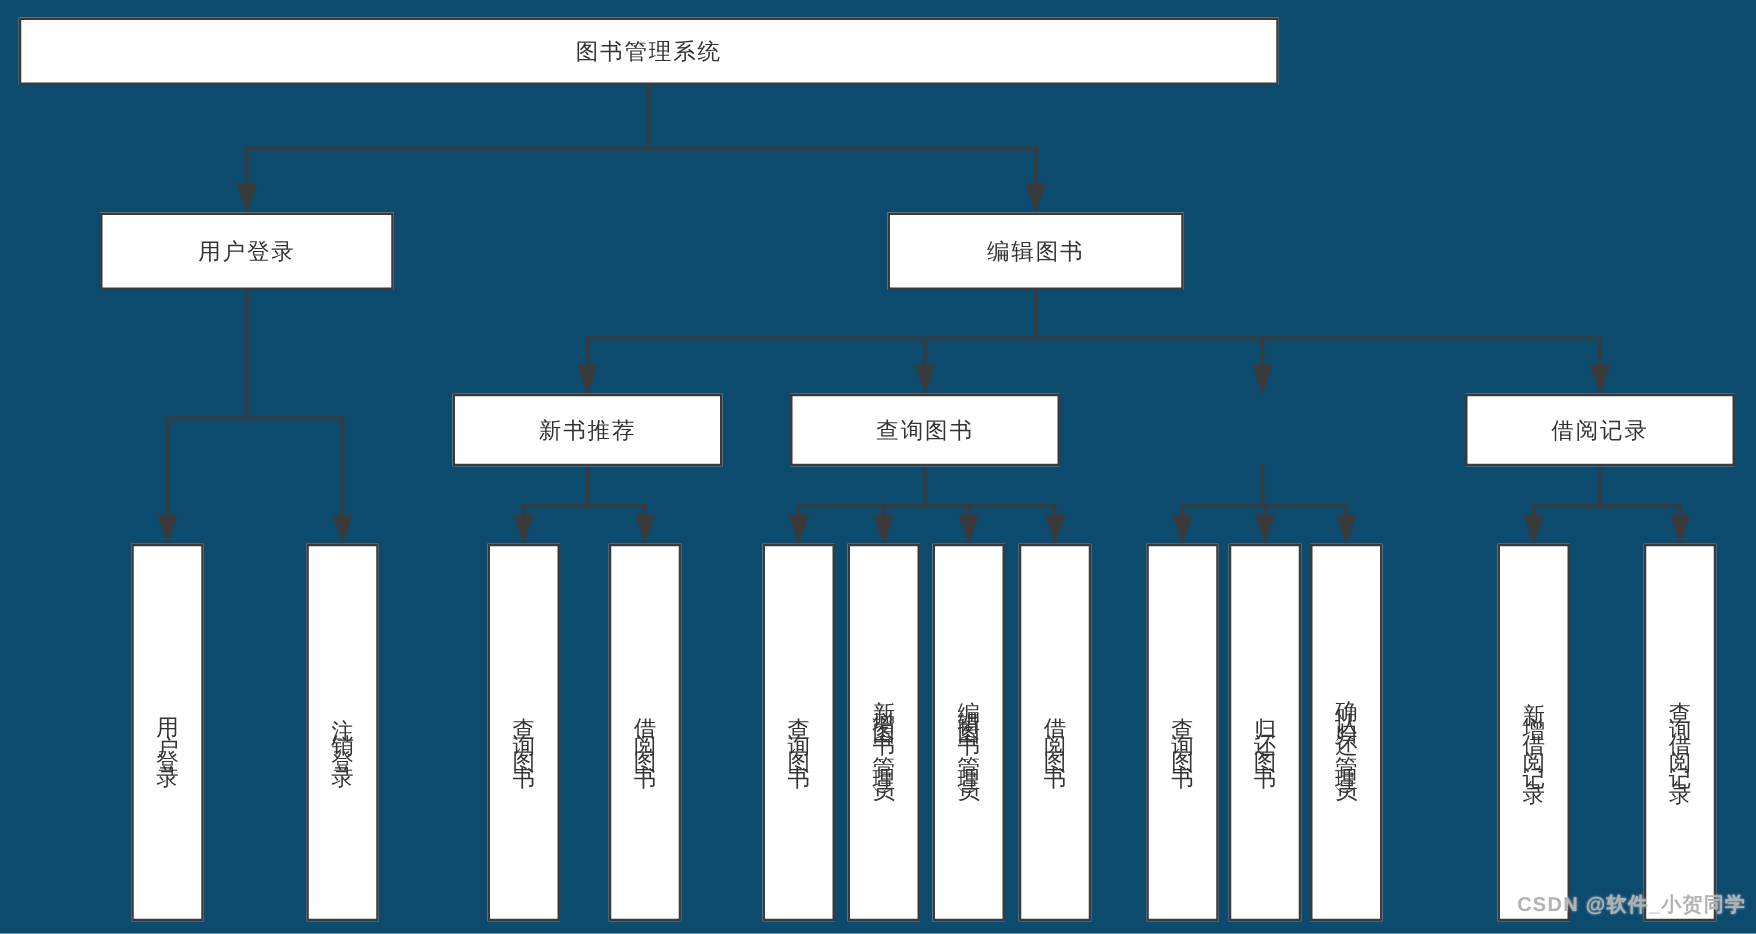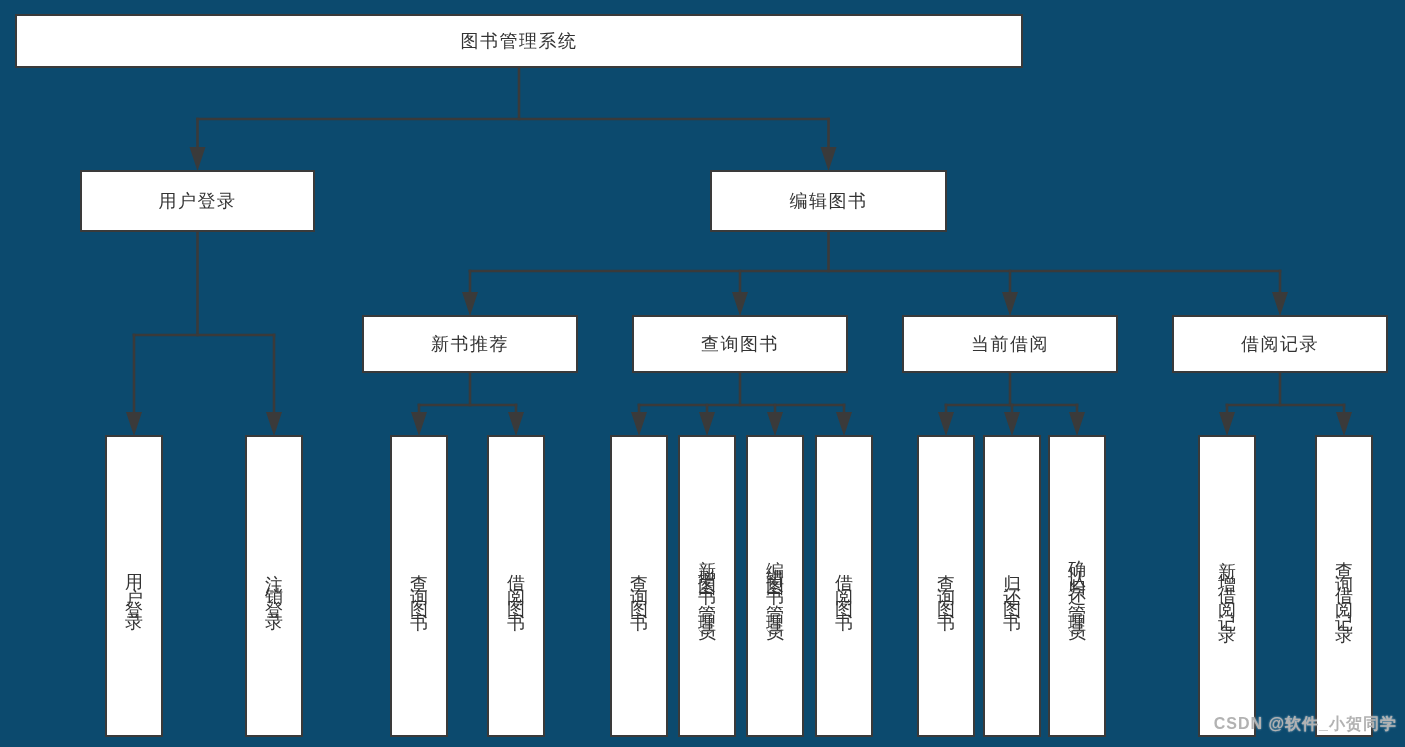--- a/index.html
+++ b/index.html
@@ -118,23 +118,20 @@
     </div>
     <div class="node horiz" style="left: 710px; top: 170px; width: 237px; height: 62px; border-color: rgb(58, 58, 58); background: rgb(255, 255, 255); color: rgb(51, 51, 51);">
       <span class="lbl">编辑图书</span>
     </div>
     <div class="node horiz" style="left: 362px; top: 315px; width: 216px; height: 58px; border-color: rgb(58, 58, 58); background: rgb(255, 255, 255); color: rgb(51, 51, 51);">
       <span class="lbl">新书推荐</span>
     </div>
     <div class="node horiz" style="left: 632px; top: 315px; width: 216px; height: 58px; border-color: rgb(58, 58, 58); background: rgb(255, 255, 255); color: rgb(51, 51, 51);">
       <span class="lbl">查询图书</span>
     </div>
-    <div class="node horiz" style="left: 902px; top: 315px; width: 216px; height: 58px; border-color: rgb(58, 58, 58); background: rgb(255, 255, 255); color: rgb(51, 51, 51);">
-      <span class="lbl">当前借阅</span>
-    </div>
     <div class="node horiz" style="left: 1172px; top: 315px; width: 216px; height: 58px; border-color: rgb(58, 58, 58); background: rgb(255, 255, 255); color: rgb(51, 51, 51);">
       <span class="lbl">借阅记录</span>
     </div>
     <div class="node vert" style="left: 105px; top: 435px; width: 58px; height: 302px; border-color: rgb(58, 58, 58); background: rgb(255, 255, 255); color: rgb(51, 51, 51);">
       <span class="lbl">用户登录</span>
     </div>
     <div class="node vert" style="left: 245px; top: 435px; width: 58px; height: 302px; border-color: rgb(58, 58, 58); background: rgb(255, 255, 255); color: rgb(51, 51, 51);">
       <span class="lbl">注销登录</span>
     </div>
     <div class="node vert" style="left: 390px; top: 435px; width: 58px; height: 302px; border-color: rgb(58, 58, 58); background: rgb(255, 255, 255); color: rgb(51, 51, 51);">

